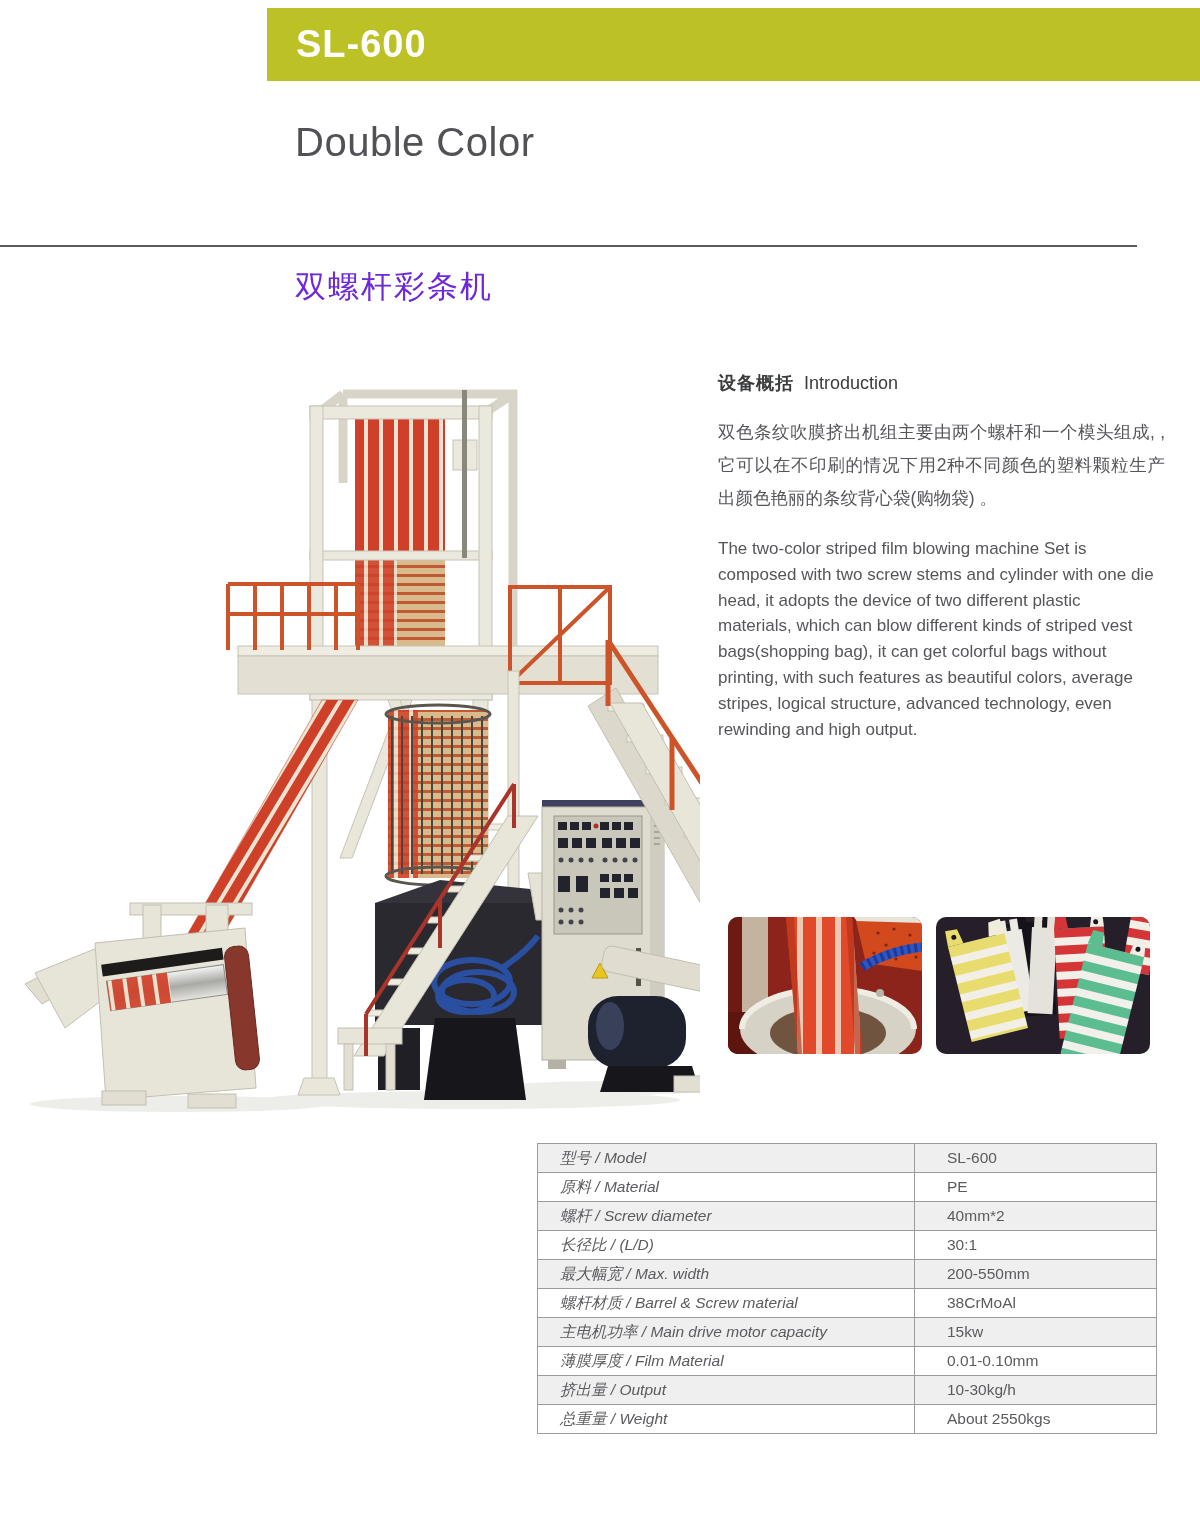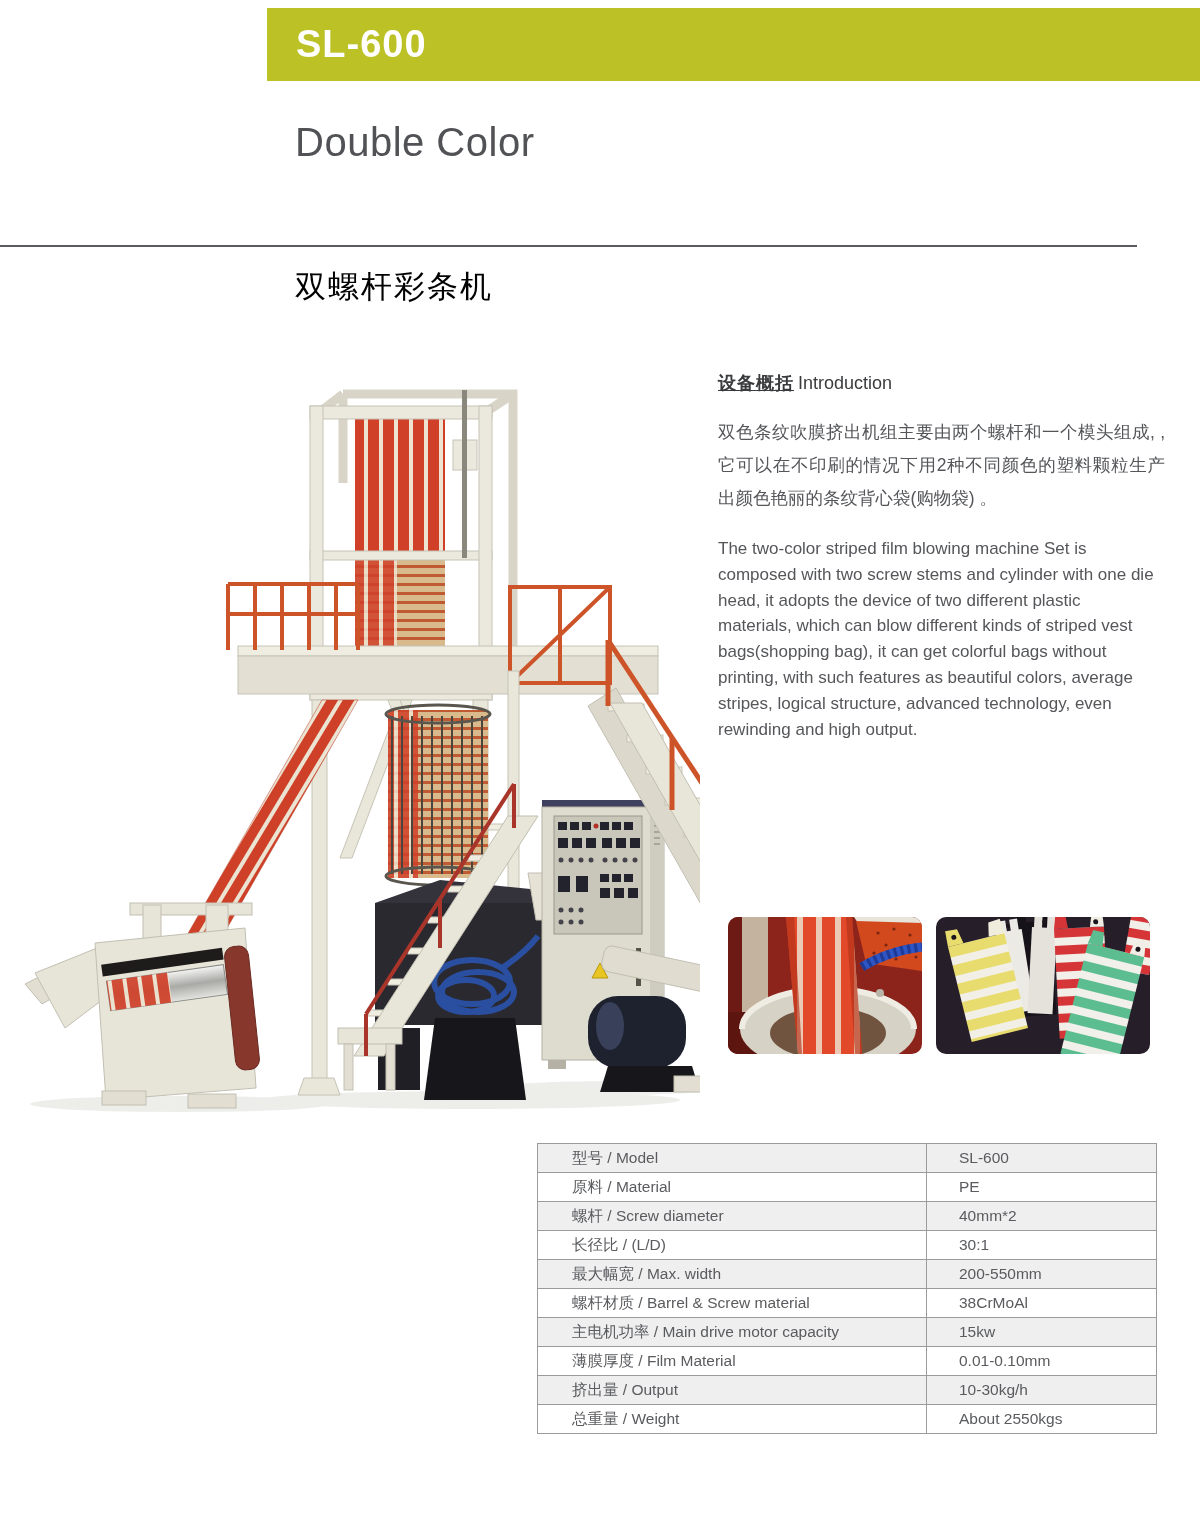--- a/index.html
+++ b/index.html
@@ -7,40 +7,40 @@
         font-family:"Liberation Sans","DejaVu Sans",sans-serif;color:#55565a;}
   .abs{position:absolute;}
 
   
   #banner{left:267px;top:8px;width:933px;height:73px;background:#bcc126;display:flex;align-items:center;}
   #banner .model{color:#ffffff;font-size:38px;font-weight:bold;letter-spacing:1px;padding-left:29px;}
 
   
   #title{left:295px;top:116px;font-size:40px;font-weight:300;color:#515256;line-height:52px;letter-spacing:0.5px;}
   #rule{left:0;top:245px;width:1137px;height:0;border-top:2px solid #5a5b5e;}
-  #subtitle-cn{left:295px;top:266px;font-size:31px;color:#000000;font-weight:500;letter-spacing:2px;}
+  #subtitle-cn{left:295px;top:266px;font-size:31px;color:#6d28d9;font-weight:500;letter-spacing:2px;}
 
   
   #intro-head{left:718px;top:371px;font-size:18px;color:#3a3b3d;}
-  #intro-head .cn{font-weight:bold;letter-spacing:1px;text-decoration:underline;}
-  #intro-head .en{font-weight:500;margin-left:4px;}
+  #intro-head .cn{font-weight:bold;letter-spacing:1px;}
+  #intro-head .en{font-weight:500;margin-left:10px;}
   #intro-cn{left:718px;top:416px;width:447px;font-size:17.5px;line-height:33px;color:#55565a;text-align:justify;}
   #intro-en{left:718px;top:536px;width:436px;font-size:17px;line-height:25.8px;color:#55565a;}
 
   
   #photo-die{left:728px;top:917px;width:194px;height:137px;border-radius:10px;overflow:hidden;}
   #photo-bags{left:936px;top:917px;width:214px;height:137px;border-radius:10px;overflow:hidden;}
 
   
   #machine{left:10px;top:388px;width:690px;height:745px;}
 
   
   #spec{left:537px;top:1143px;width:620px;border-collapse:collapse;table-layout:fixed;}
   #spec td{border:1px solid #9b9b9b;height:28px;font-size:15.5px;color:#5a5b5e;padding:0;vertical-align:middle;}
-  #spec td.spec-label{width:354px;padding-left:34px;}
+  #spec td.spec-label{width:354px;padding-left:22px;font-style:italic;}
   #spec td.spec-value{padding-left:32px;}
   #spec tr:nth-child(odd) td{background:#efeff0;}
   #spec tr:nth-child(even) td{background:#ffffff;}
 </style>
 </head>
 <body>
 
 <div id="page">
 
   <div class="abs" id="banner">

